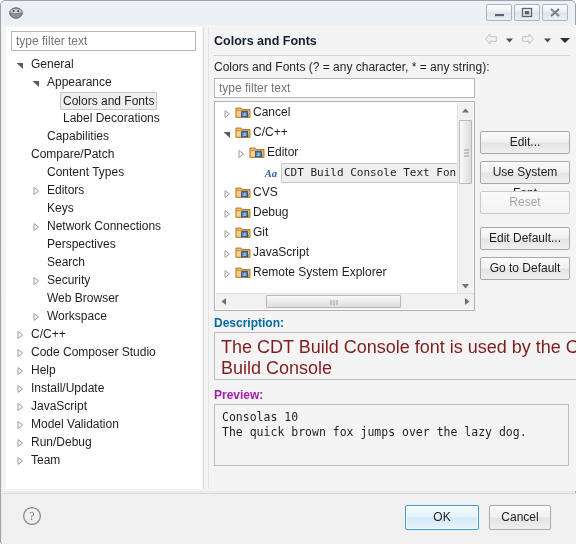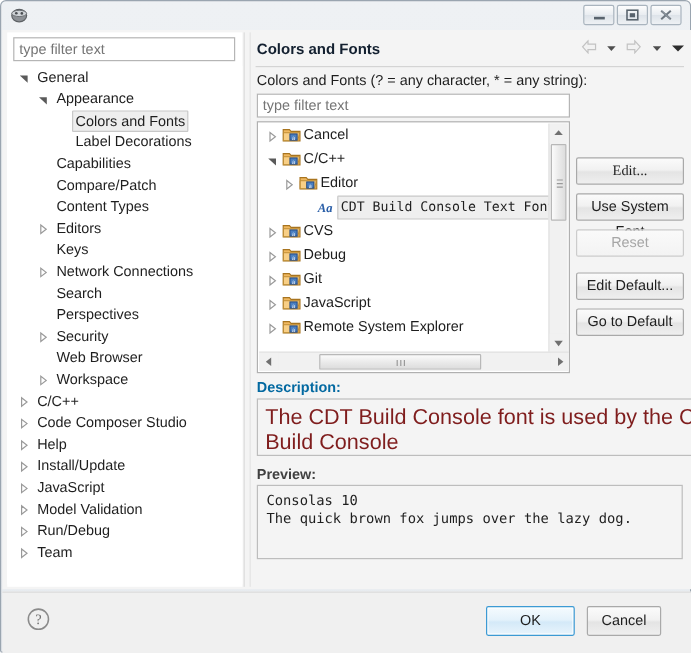--- a/index.html
+++ b/index.html
@@ -317,21 +317,21 @@
     padding: 4px 6px;
     font-size: 18px;
     color: #7f1d1d;
     overflow: hidden;
   }
   #prev-label {
     position: absolute;
     left: 5px; top: 361px;
     font-size: 12px;
     font-weight: bold;
-    color: #404040;
+    color: #a21caf;
   }
   #prev-box {
     position: absolute;
     left: 5px; top: 377px;
     width: 355px; height: 62px;
     box-sizing: border-box;
     border: 1px solid #bdbdbd;
     background: #f4f4f4;
     padding: 5px 7px;
     font-family: "DejaVu Sans Mono", monospace;
@@ -435,45 +435,45 @@
           <div class="lrow sel">
             <span class="ltext" style="left: 54px;">Colors and Fonts</span>
           </div>
           <div class="lrow">
             <span class="ltext" style="left: 54px;">Label Decorations</span>
           </div>
           <div class="lrow">
             <span class="ltext" style="left: 38px;">Capabilities</span>
           </div>
           <div class="lrow">
-            <span class="ltext" style="left: 38px;">Compare/Patch</span>
+            <span class="ltext" style="left: 22px;">Compare/Patch</span>
           </div>
           <div class="lrow">
             <span class="ltext" style="left: 38px;">Content Types</span>
           </div>
           <div class="lrow">
             <span class="twisty" style="left: 24px; top: 3px;"><svg width="12" height="12" viewBox="0 0 12 12">
                 <path d="M4 2.5 L4 9.5 L8.5 6 Z" fill="none" stroke="#9a9a9a" stroke-width="1"></path>
               </svg></span>
             <span class="ltext" style="left: 38px;">Editors</span>
           </div>
           <div class="lrow">
             <span class="ltext" style="left: 38px;">Keys</span>
           </div>
           <div class="lrow">
             <span class="twisty" style="left: 24px; top: 3px;"><svg width="12" height="12" viewBox="0 0 12 12">
                 <path d="M4 2.5 L4 9.5 L8.5 6 Z" fill="none" stroke="#9a9a9a" stroke-width="1"></path>
               </svg></span>
             <span class="ltext" style="left: 38px;">Network Connections</span>
           </div>
           <div class="lrow">
+            <span class="ltext" style="left: 38px;">Perspectives</span>
+          </div>
+          <div class="lrow">
             <span class="ltext" style="left: 38px;">Search</span>
-          </div>
-          <div class="lrow">
-            <span class="ltext" style="left: 38px;">Perspectives</span>
           </div>
           <div class="lrow">
             <span class="twisty" style="left: 24px; top: 3px;"><svg width="12" height="12" viewBox="0 0 12 12">
                 <path d="M4 2.5 L4 9.5 L8.5 6 Z" fill="none" stroke="#9a9a9a" stroke-width="1"></path>
               </svg></span>
             <span class="ltext" style="left: 38px;">Security</span>
           </div>
           <div class="lrow">
             <span class="ltext" style="left: 38px;">Web Browser</span>
           </div>
@@ -710,21 +710,21 @@
           </div>
           <div class="sbh-arrow" style="right:0;">
             <svg width="16" height="15" viewBox="0 0 16 15">
                 <path d="M6 4 L10.5 7.5 L6 11 Z" fill="#707070"></path>
               </svg>
           </div>
         </div>
       </div>
 
       <div id="side-buttons">
-          <button class="sbtn" style="top: 104px; font-family: Liberation Serif, serif;">Edit...</button>
+          <button class="sbtn" style="top: 104px;">Edit...</button>
           <button class="sbtn" style="top: 134px;">Use System Font</button>
           <button class="sbtn disabled" disabled="" style="top: 164px;">Reset</button>
           <button class="sbtn" style="top: 200px;">Edit Default...</button>
           <button class="sbtn" style="top: 230px;">Go to Default</button>
         </div>
 
       <div id="desc-label">Description:</div>
       <div id="desc-box">The CDT Build Console font is used by the CDT Build Console</div>
 
       <div id="prev-label">Preview:</div>

